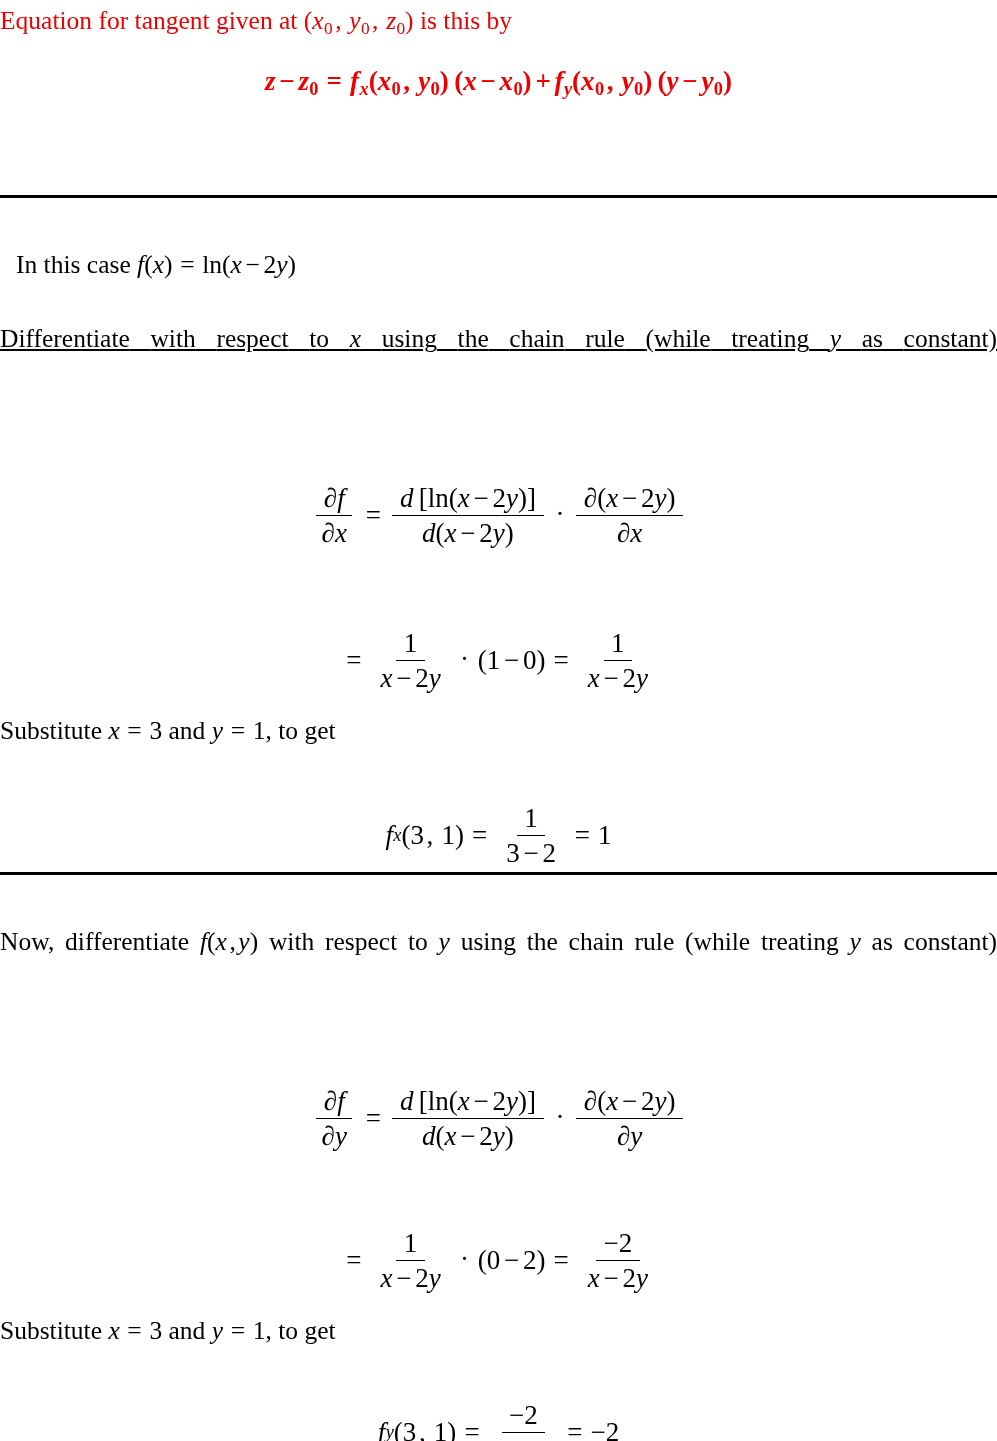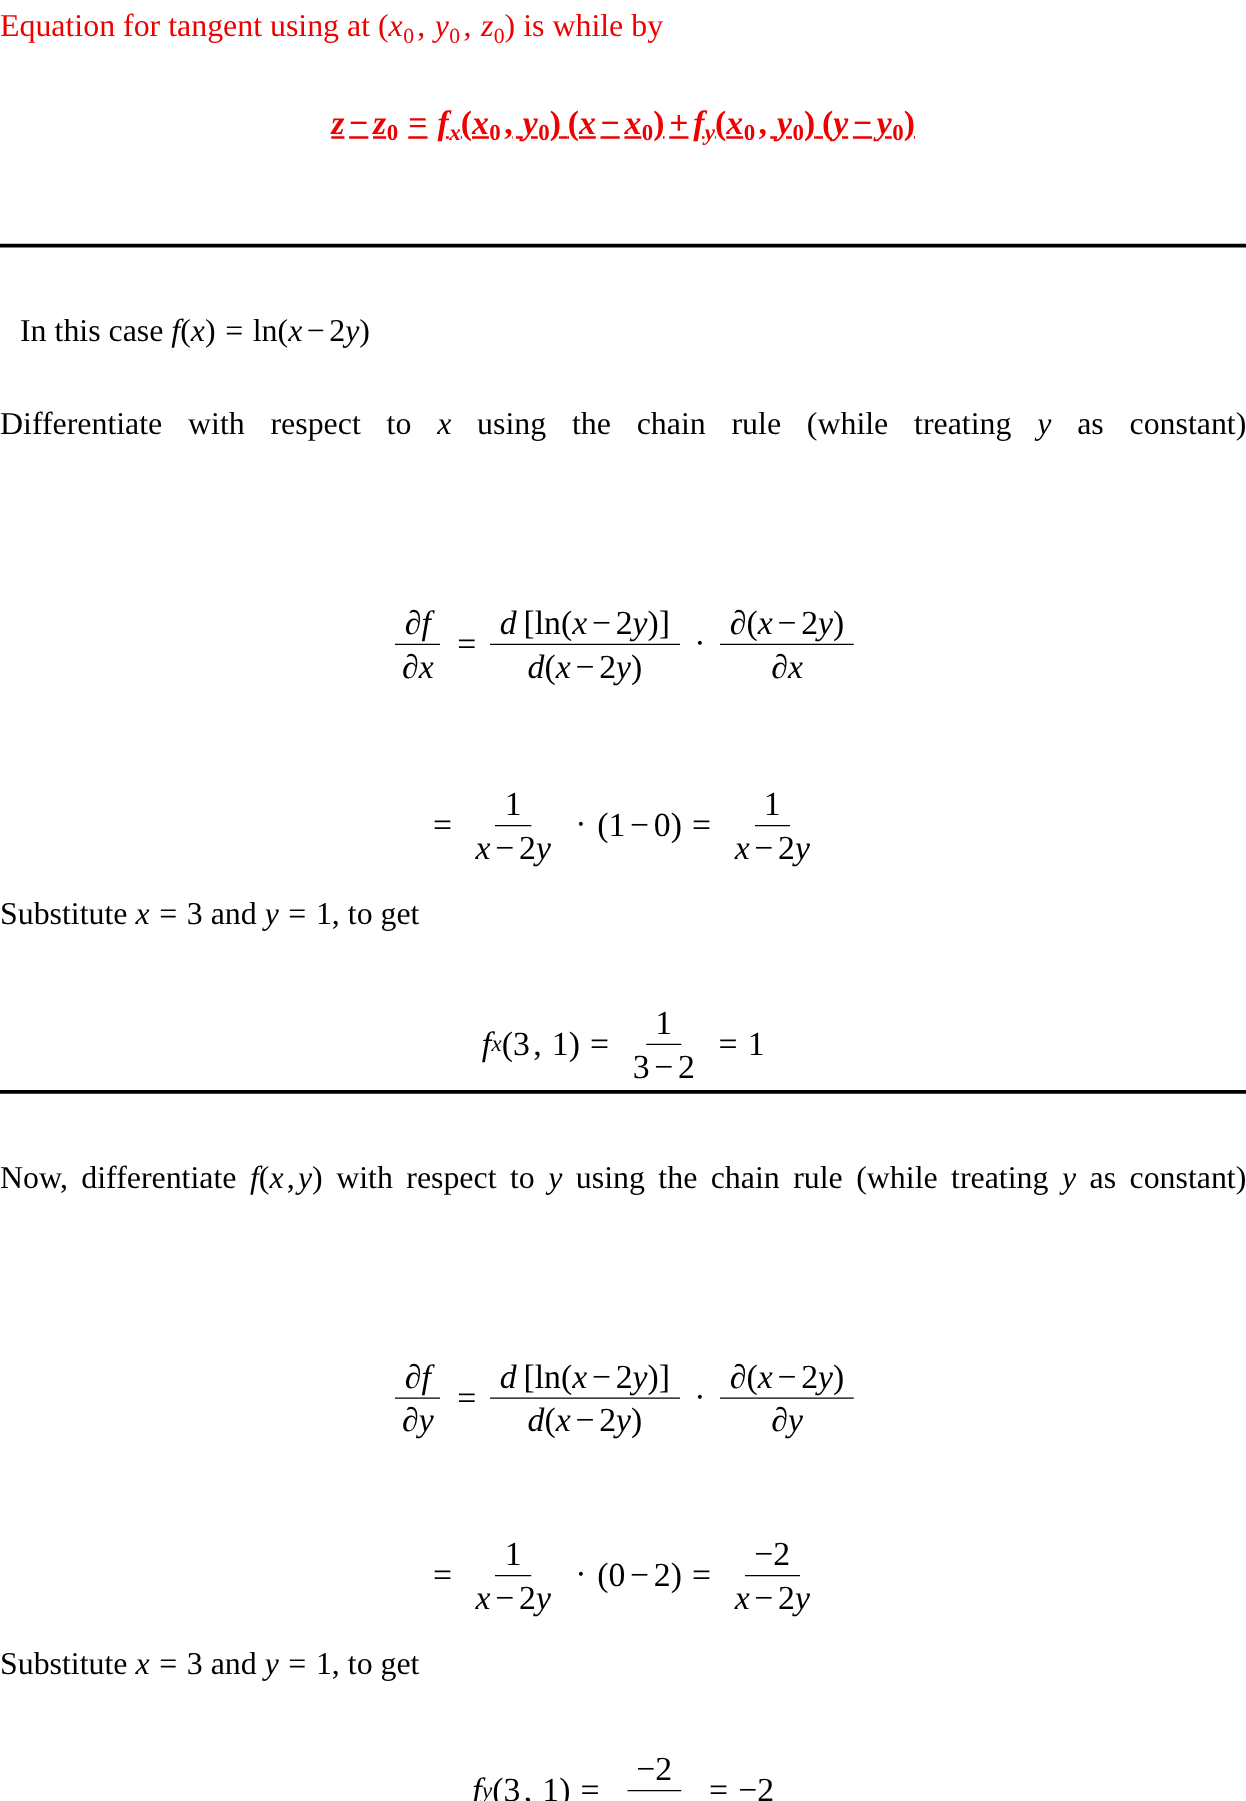--- a/index.html
+++ b/index.html
@@ -126,44 +126,44 @@
   .header-eq {
     color: #ee0000;
     text-align: center;
     font-size: 27px;
     white-space: nowrap;
   }
 
   
   .abs { position: absolute; }
   #hdr-text   { left: 0;   top: 4px;   width: 997px; }
-  #hdr-eq     { left: 0;   top: 83px;  width: 997px; text-decoration: underline; }
+  #hdr-eq     { left: 0;   top: 66px;  width: 997px; }
   #rule-1     { left: 0;   top: 195px; width: 997px; }
   #p-incase   { left: 16px;   top: 246px; width: 997px; }
-  #p-diffx    { left: 0;   top: 320px; width: 997px; }
+  #p-diffx    { left: 0;   top: 320px; width: 997px; text-decoration: underline; }
   #eq-chain-x { left: 0;   top: 455px; width: 997px; }
   #eq-simp-x  { left: 0;   top: 600px; width: 997px; }
   #p-subst-1  { left: 0;   top: 712px; width: 997px; }
   #eq-fx      { left: 0;   top: 775px; width: 997px; }
   #rule-2     { left: 0;   top: 872px; width: 997px; }
   #p-diffy    { left: 0;   top: 923px; width: 997px; }
   #eq-chain-y { left: 0;   top: 1058px;width: 997px; }
   #eq-simp-y  { left: 0;   top: 1200px;width: 997px; }
   #p-subst-2  { left: 0;   top: 1312px;width: 997px; }
   #eq-fy      { left: 0;   top: 1372px;width: 997px; }
 </style>
 </head>
 <body>
 
 <div class="page">
 
   <div class="abs header-line" id="hdr-text">
-    <span>Equation for tangent using at</span>
+    <span>Equation for tangent given at</span>
     <span class="m"><span class="paren">(</span><span class="mi">x</span><sub class="sbn">0</sub><span class="opn">,</span> <span class="mi">y</span><sub class="sbn">0</sub><span class="opn">,</span> <span class="mi">z</span><sub class="sbn">0</sub><span class="paren">)</span></span>
-    <span>is while by</span>
+    <span>is this by</span>
   </div>
 
   <div class="abs header-eq" id="hdr-eq">
     <span class="m mbf"><span class="mi">z</span><span class="op">−</span><span class="mi">z</span><sub class="sbn">0</sub><span class="eqsign">=</span><span class="mi">f</span><sub class="sb">x</sub><span class="paren">(</span><span class="mi">x</span><sub class="sbn">0</sub><span class="opn">,</span> <span class="mi">y</span><sub class="sbn">0</sub><span class="paren">)</span> <span class="paren">(</span><span class="mi">x</span><span class="op">−</span><span class="mi">x</span><sub class="sbn">0</sub><span class="paren">)</span><span class="op">+</span><span class="mi">f</span><sub class="sb">y</sub><span class="paren">(</span><span class="mi">x</span><sub class="sbn">0</sub><span class="opn">,</span> <span class="mi">y</span><sub class="sbn">0</sub><span class="paren">)</span> <span class="paren">(</span><span class="mi">y</span><span class="op">−</span><span class="mi">y</span><sub class="sbn">0</sub><span class="paren">)</span></span>
   </div>
 
   <hr class="abs rule" id="rule-1">
 
   <div class="abs para-plain" id="p-incase">
     <span>In this case</span>

